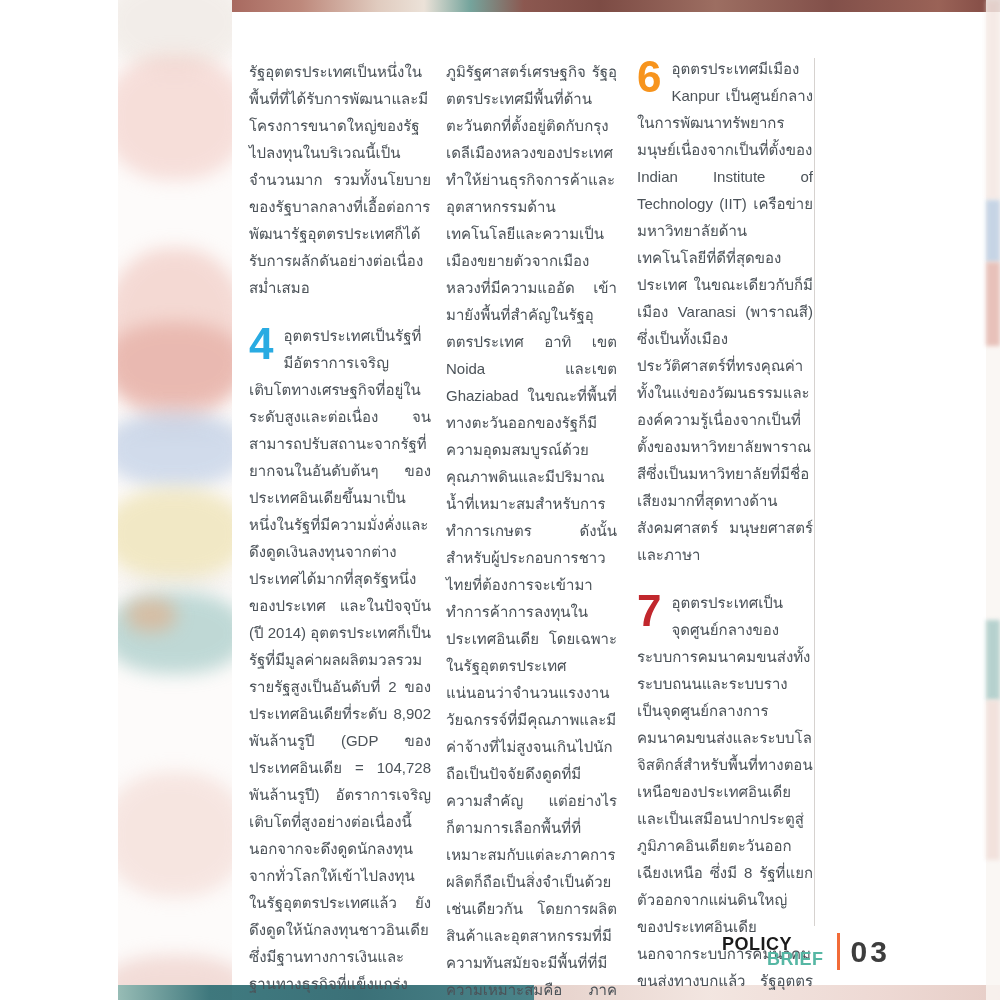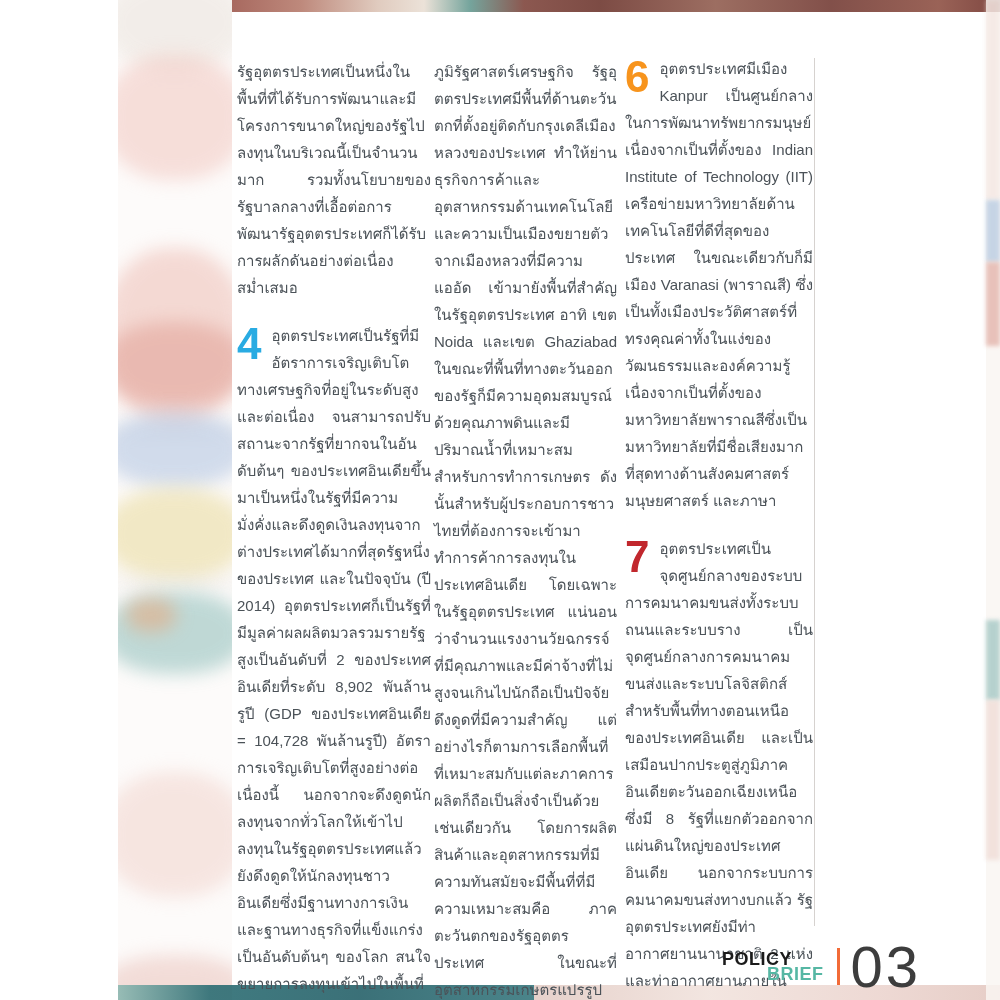--- a/index.html
+++ b/index.html
@@ -36,33 +36,33 @@
   .r2{top:262px;height:84px;background:#dfa89e;opacity:.8;}
   .r3{top:620px;height:80px;background:#97c0bc;opacity:.8;}
   .r4{top:700px;height:160px;background:#ecd4cc;opacity:.7;}
 
   
   .col{position:absolute;top:58px;font-size:15px;line-height:27px;color:#4b5258;
        text-align:justify;text-justify:inter-character;overflow-wrap:anywhere;}
   #col1{left:237px;width:194px;}
   #col2{left:434px;width:183px;}
   #col3{left:625px;width:188px;top:55px;}
-  .para{margin:0 0 21px 0;}
+  .para{margin:0 0 21px 12px;}
   .num{float:left;font-size:44px;font-weight:bold;line-height:38px;margin:3px 10px 0 0;
        font-family:"Liberation Sans",sans-serif;}
 
   .vrule{position:absolute;left:814px;top:58px;width:1px;height:868px;background:#d6d2cf;}
 
   
   .footer{position:absolute;left:722px;top:933px;display:flex;align-items:center;}
   .brand{display:flex;flex-direction:column;font-weight:bold;font-size:18px;line-height:15px;letter-spacing:.5px;}
   .brand .t1{color:#1b1b1b;}
   .brand .t2{color:#56b7a4;}
   .fdivider{width:3px;height:37px;margin:0 11px 0 13px;}
-  .pageno{font-size:58px;font-weight:400;letter-spacing:3px;}
+  .pageno{font-size:30px;font-weight:700;letter-spacing:3px;}
 </style>
 </head>
 <body>
 
 <div class="photo-left">
   <div class="blob b1"></div>
   <div class="blob b2"></div>
   <div class="blob b3"></div>
   <div class="blob b4"></div>
   <div class="blob rim1"></div>

